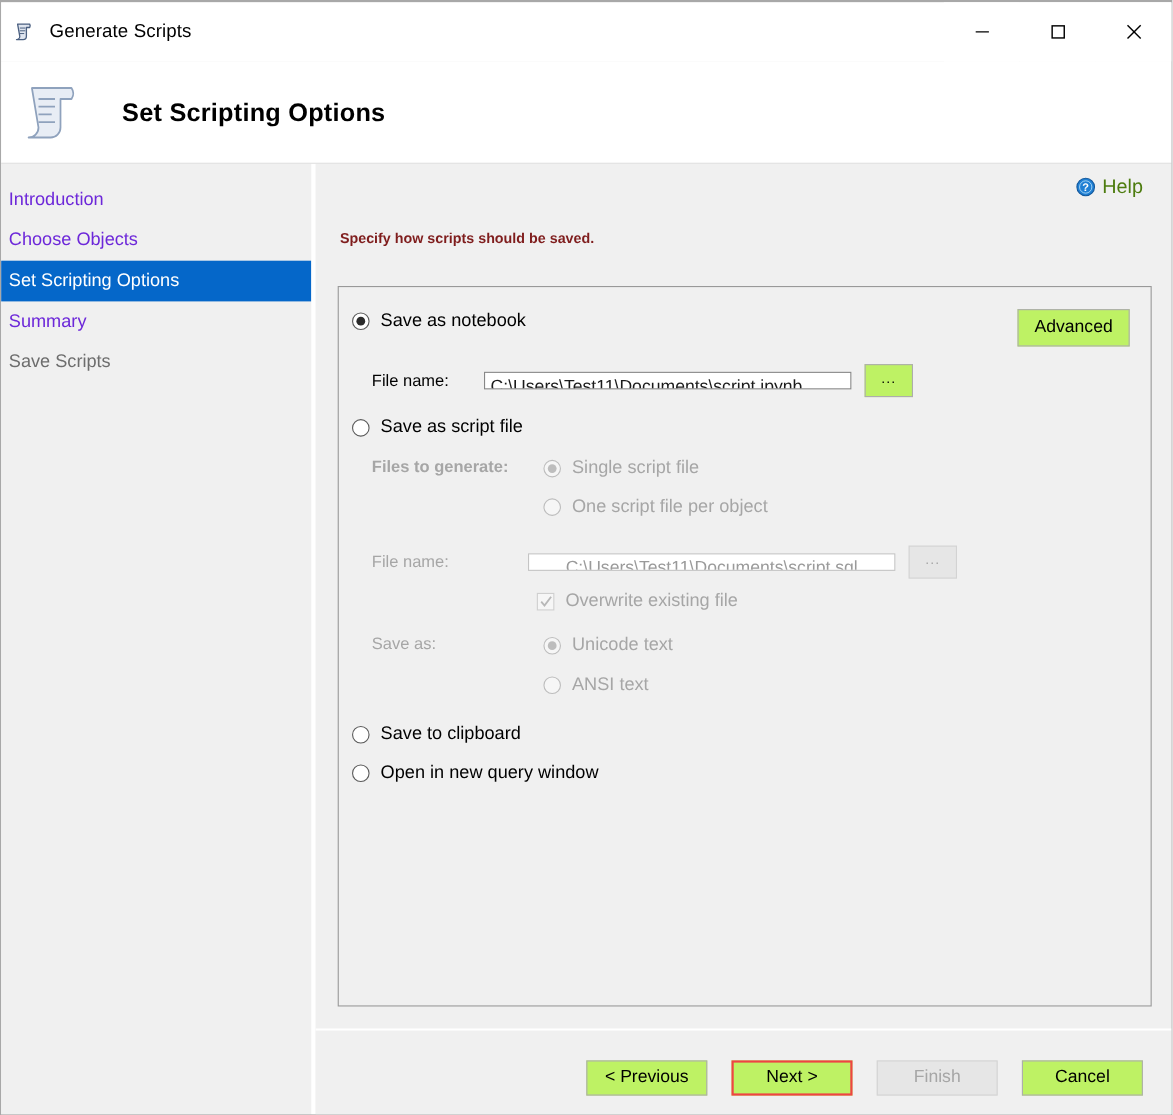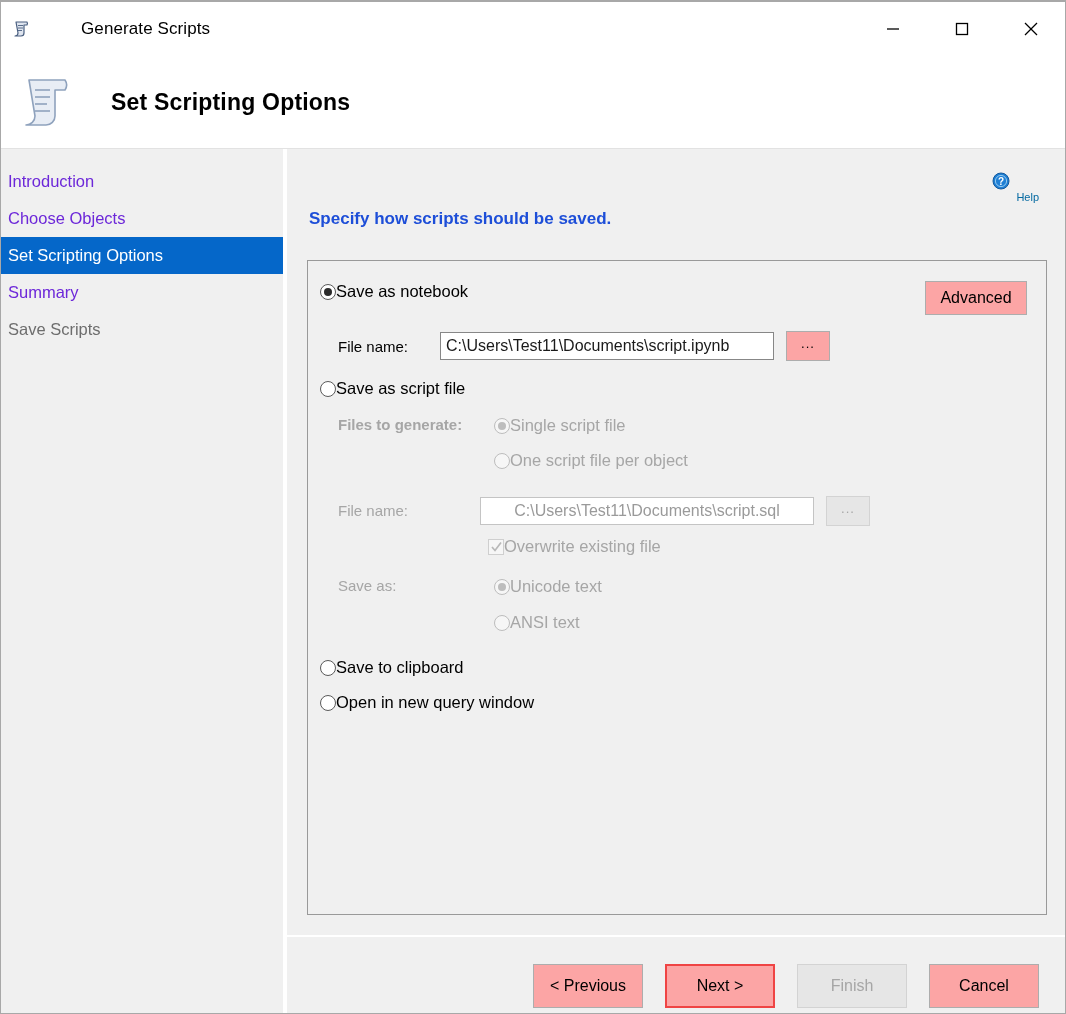--- a/index.html
+++ b/index.html
@@ -18,21 +18,21 @@
     border: 1px solid #a8a8a8;
     border-top-width: 2px;
     overflow: hidden;
   }
 
   
   #titlebar {
     position: absolute; left: 0; top: 0;
     width: 1064px; height: 54px;
     background: #ffffff;
-    display: flex; align-items: center; gap: 36px;
+    display: flex; align-items: center;
   }
   #titlebar-icon {
     margin-left: 10px; margin-right: 10px;
     width: 24px; height: 24px;
     display: flex; align-items: center; justify-content: center;
   }
   #titlebar-text {
     font-size: 17px; color: #000000;
     letter-spacing: 0.1px;
   }
@@ -101,26 +101,26 @@
     width: 778px; height: 865px;
     background: #f0f0f0;
   }
 
   #help-link {
     position: absolute; right: 26px; top: 10px;
     display: flex; align-items: center; gap: 6px;
     cursor: default;
   }
   #help-label {
-    font-size: 11px; color: #0369a1; margin-top: 32px;
+    font-size: 18px; color: #4d7c0f;
   }
 
   #instruction {
     position: absolute; left: 22px; top: 60px;
-    font-size: 17px; font-weight: bold; color: #1d4ed8;
+    font-size: 13px; font-weight: bold; color: #7f1d1d;
   }
 
   
   #groupbox {
     position: absolute; left: 20px; top: 111px;
     width: 740px; height: 655px;
     background: #f0f0f0;
     border: 1px solid #999999;
   }
 
@@ -154,49 +154,49 @@
     display: inline-block;
     flex: 0 0 auto;
   }
   .checkbox.dis { border-color: #cfcfcf; background: #f6f6f6; }
   .checkbox .tick {
     position: absolute; left: 2px; top: 1px;
     width: 11px; height: 12px;
   }
 
   .opt {
-    display: flex; align-items: center; gap: 0;
+    display: flex; align-items: center; gap: 10px;
     font-size: 16.5px; color: #000000;
     cursor: default;
   }
   .opt.dis { color: #a6a6a6; }
 
   .field-label {
     font-size: 15px; color: #000000;
   }
   .field-label.dis { color: #a6a6a6; }
 
   .textbox {
-    height: 28px;
+    height: 16px;
     border: 1px solid #878787;
     background: #ffffff;
     font-size: 16px;
     color: #1a1a1a;
     padding: 0 5px;
     line-height: 26px;
     white-space: nowrap;
     overflow: hidden;
   }
   .textbox.dis {
     border-color: #c4c4c4;
     color: #9a9a9a;
   }
 
   .btn {
-    background: #fca5a5;
+    background: #bef264;
     border: 1px solid #adadad;
     font-size: 16px;
     color: #000000;
     cursor: default;
     display: flex; align-items: center; justify-content: center;
     font-family: "Liberation Sans", sans-serif;
   }
   .btn.dis { color: #a6a6a6; border-color: #d3d3d3; background: #e6e6e6; }
   .btn.focused {
     border: 2px solid #ef4444;
@@ -221,21 +221,21 @@
   }
   #footer {
     position: absolute; left: 286px; top: 935px;
     width: 778px; height: 77px;
     background: #f0f0f0;
   }
   #footer-buttons {
     position: absolute; right: 26px; top: 27px;
     display: flex; gap: 22px;
   }
-  .footer-btn { width: 110px; height: 44px; text-align: right; }
+  .footer-btn { width: 110px; height: 32px; text-align: right; }
 </style>
 </head>
 <body>
 
 <div id="window">
 
   <div id="titlebar">
     <span id="titlebar-icon">
       <svg width="22" height="22" viewBox="0 0 22 22">
         <path d="M4 4 h11 a3 3 0 0 1 0 3 h-3 v8 a3 3 0 0 1 -3 3 h-6 a3 3 0 0 0 3 -3 z" fill="#dfe5ef" stroke="#4a5f80" stroke-width="1.2" stroke-linejoin="round"></path>

